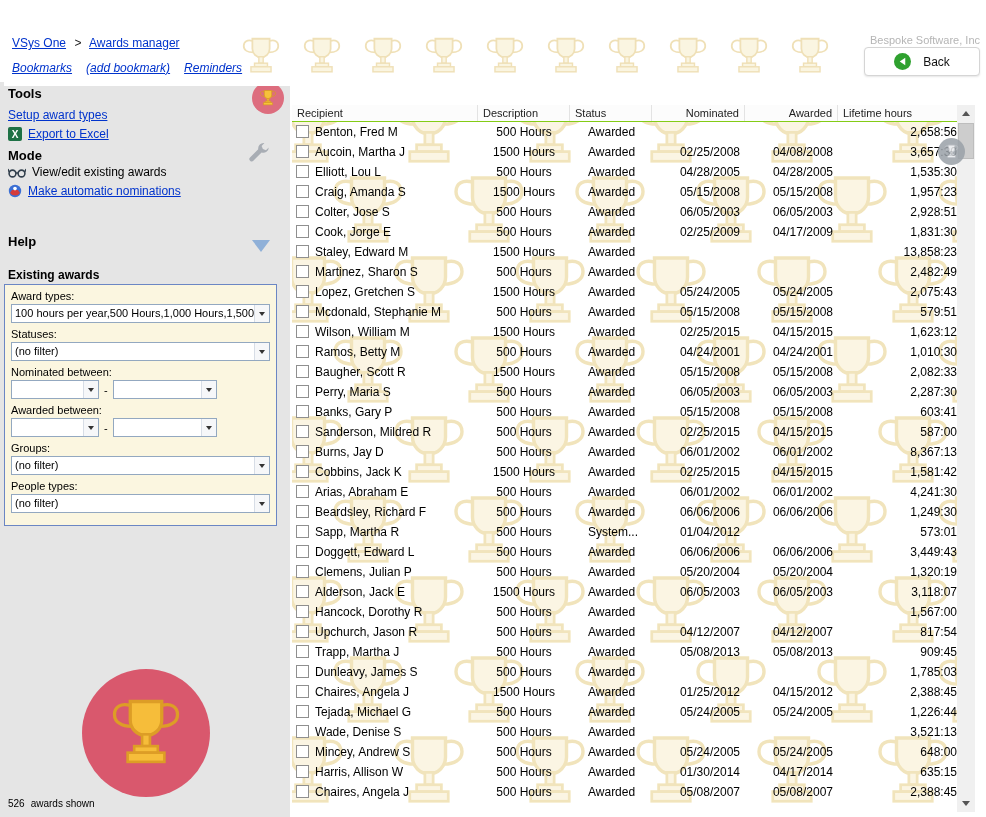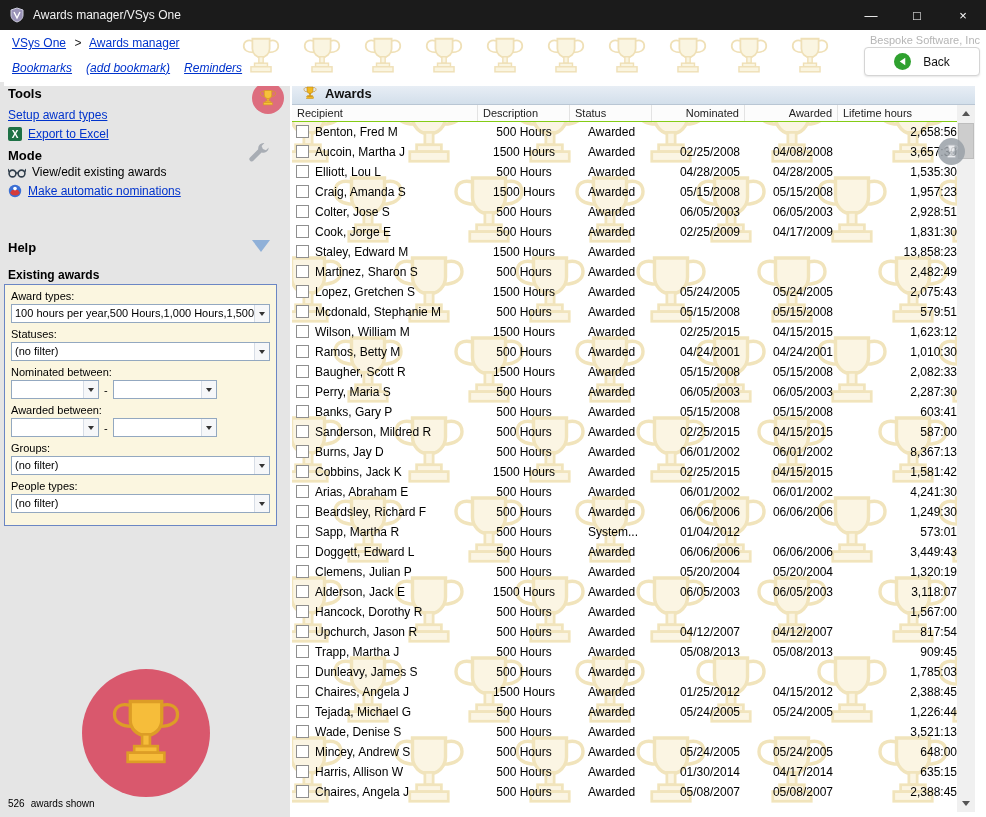--- a/index.html
+++ b/index.html
@@ -88,34 +88,20 @@
   .float-circle { position:absolute; left:646px; top:56px; width:27px; height:27px; border-radius:50%; background:#9aa1a8; opacity:.85; display:flex; align-items:center; justify-content:center; z-index:3; cursor:pointer; }
   .float-circle svg { width:17px; height:17px; }
 
   .glasses-icon svg, .autonom-icon svg { display:block; }
 </style>
 </head>
 <body>
 
 <div class="app">
 
-  <div class="titlebar">
-    <span class="app-icon">
-      <svg viewBox="0 0 16 16">
-          <path d="M8 1 L14 3 V8 C14 12 11 14 8 15 C5 14 2 12 2 8 V3 Z" fill="#9a93b8" stroke="#cfd0e0" stroke-width="1"></path>
-          <path d="M5 5 L8 11 L11 5" fill="none" stroke="#fff" stroke-width="1.4"></path>
-        </svg>
-    </span>
-    <span class="win-title">Awards manager/VSys One</span>
-    <div class="win-controls">
-      <div class="wbtn">—</div>
-      <div class="wbtn">□</div>
-      <div class="wbtn">×</div>
-    </div>
-  </div>
 
   <div class="chrome">
     <div class="wm-strip">
         <div class="wmt" style="left: 6px; top: 2px; width: 46px; height: 46px; opacity: 0.8;"><svg viewBox="0 0 64 64" width="100%" height="100%" xmlns="http://www.w3.org/2000/svg">
             <path d="M20 8 h24 v14 a12 12 0 0 1 -24 0 z" fill="#faf3da" stroke="#ecd9a6" stroke-width="2.5"></path>
             <path d="M20 11 c-7 -2 -12 1 -12 7 c0 6 6 9 13 9" fill="none" stroke="#ecd9a6" stroke-width="2.5"></path>
             <path d="M44 11 c7 -2 12 1 12 7 c0 6 -6 9 -13 9" fill="none" stroke="#ecd9a6" stroke-width="2.5"></path>
             <rect x="29" y="33" width="6" height="9" fill="#faf3da" stroke="#ecd9a6" stroke-width="2"></rect>
             <rect x="23" y="42" width="18" height="5" fill="#faf3da" stroke="#ecd9a6" stroke-width="2"></rect>
             <rect x="18" y="47" width="28" height="7" fill="#faf3da" stroke="#ecd9a6" stroke-width="2"></rect>
@@ -256,21 +242,21 @@
       <span class="autonom-icon">
         <svg width="14" height="14" viewBox="0 0 14 14">
             <circle cx="7" cy="7" r="6.2" fill="#3b6fd4"></circle>
             <path d="M2 9 A6.2 6.2 0 0 0 12 9 L10 6 L4 6 Z" fill="#d43b3b"></path>
             <circle cx="7" cy="4.6" r="1.8" fill="#ffffff"></circle>
           </svg>
       </span>
       <a class="slink">Make automatic nominations</a>
     </div>
 
-    <div class="sh" style="top:158px;">Help</div>
+    <div class="sh" style="top:152px;">Help</div>
     <div class="tri-down"></div>
 
     <div class="sh" style="top:186px; font-size:12px;">Existing awards</div>
 
     <div class="filter-panel">
       <div class="flabel">Award types:</div>
       <div class="combo">
         <span class="ctext">100 hours per year,500 Hours,1,000 Hours,1,500 Hc</span>
         <span class="carrow"></span>
       </div>
@@ -815,33 +801,20 @@
         <div class="wmt" style="left: 637px; top: 702px; width: 88px; height: 88px; opacity: 0.7;"><svg viewBox="0 0 64 64" width="100%" height="100%" xmlns="http://www.w3.org/2000/svg">
             <path d="M20 8 h24 v14 a12 12 0 0 1 -24 0 z" fill="#faf2d8" stroke="#ecd9a0" stroke-width="2.5"></path>
             <path d="M20 11 c-7 -2 -12 1 -12 7 c0 6 6 9 13 9" fill="none" stroke="#ecd9a0" stroke-width="2.5"></path>
             <path d="M44 11 c7 -2 12 1 12 7 c0 6 -6 9 -13 9" fill="none" stroke="#ecd9a0" stroke-width="2.5"></path>
             <rect x="29" y="33" width="6" height="9" fill="#faf2d8" stroke="#ecd9a0" stroke-width="2"></rect>
             <rect x="23" y="42" width="18" height="5" fill="#faf2d8" stroke="#ecd9a0" stroke-width="2"></rect>
             <rect x="18" y="47" width="28" height="7" fill="#faf2d8" stroke="#ecd9a0" stroke-width="2"></rect>
           </svg></div>
       </div>
 
-    <div class="caption">
-      <span style="display:inline-flex;width:16px;height:16px;">
-          <svg viewBox="0 0 64 64" width="100%" height="100%" xmlns="http://www.w3.org/2000/svg">
-            <path d="M20 8 h24 v14 a12 12 0 0 1 -24 0 z" fill="#f2b91e" stroke="#c2891a" stroke-width="2.5"></path>
-            <path d="M20 11 c-7 -2 -12 1 -12 7 c0 6 6 9 13 9" fill="none" stroke="#c2891a" stroke-width="2.5"></path>
-            <path d="M44 11 c7 -2 12 1 12 7 c0 6 -6 9 -13 9" fill="none" stroke="#c2891a" stroke-width="2.5"></path>
-            <rect x="29" y="33" width="6" height="9" fill="#f2b91e" stroke="#c2891a" stroke-width="2"></rect>
-            <rect x="23" y="42" width="18" height="5" fill="#f2b91e" stroke="#c2891a" stroke-width="2"></rect>
-            <rect x="18" y="47" width="28" height="7" fill="#f2b91e" stroke="#c2891a" stroke-width="2"></rect>
-          </svg>
-        </span>
-      <span>Awards</span>
-    </div>
 
     <div class="thead">
       <div>Recipient</div>
       <div>Description</div>
       <div>Status</div>
       <div class="ha-r">Nominated</div>
       <div class="ha-r">Awarded</div>
       <div>Lifetime hours</div>
     </div>
 

